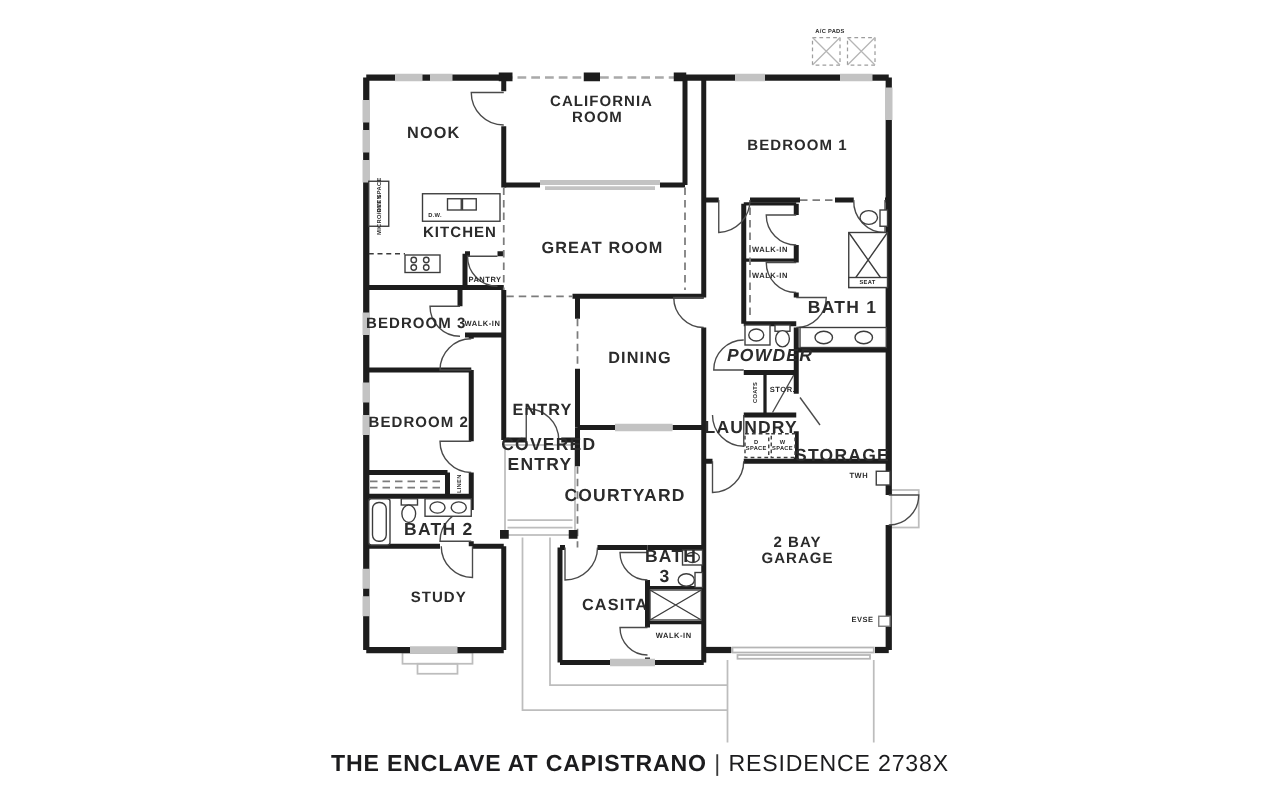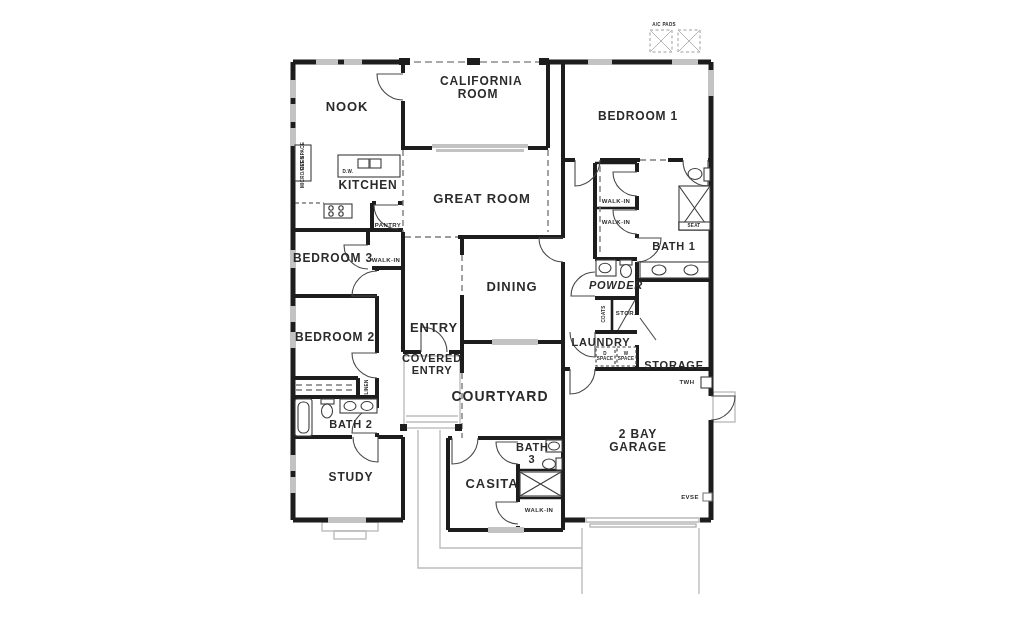--- a/index.html
+++ b/index.html
@@ -4,21 +4,21 @@
 <style>
   html,body{margin:0;padding:0;background:#ffffff;}
   .canvas{position:relative;width:1024px;height:632px;background:#ffffff;overflow:hidden;
           font-family:"Liberation Sans",sans-serif;color:#262626;}
   .plan-svg{position:absolute;left:0;top:0;width:1024px;height:632px;}
   .lbl{position:absolute;transform:translate(-50%,-50%);font-weight:700;letter-spacing:.07em;
        color:#2b2b2b;text-align:center;white-space:nowrap;line-height:1.12;}
   .lbl.wrap{white-space:normal;}
   .xl{font-size:13px;}
   .lg{font-size:12px;}
-  .md{font-size:11px;}
+  .md{font-size:14px;}
   .sm{font-size:6px;}
   .xs{font-size:4.6px;letter-spacing:.05em;}
   .vert{transform:translate(-50%,-50%) rotate(-90deg);}
   .title{position:absolute;left:512px;top:611px;transform:translate(-50%,-50%);
          font-size:18.5px;letter-spacing:.035em;color:#1c1c1e;white-space:nowrap;}
   .title .t1{font-weight:800;}
   .title .t2{font-weight:500;}
   .title .sep{font-weight:300;padding:0 6px;color:#3a3a3a;}
 </style>
 </head>
@@ -285,14 +285,17 @@
   <div class="lbl sm" style="left:687px;top:382px;">TWH</div>
   <div class="lbl xs vert" style="left:367px;top:387px;">LINEN</div>
   <div class="lbl md" style="left:339px;top:424px;padding-left:24px;">BATH 2</div>
   <div class="lbl lg" style="left:351px;top:478px;">STUDY</div>
   <div class="lbl xl" style="left:492px;top:484px;">CASITA</div>
   <div class="lbl md wrap" style="left:532px;top:453px;width:32px;text-align:center;">BATH 3</div>
   <div class="lbl sm" style="left:539px;top:510px;">WALK-IN</div>
   <div class="lbl lg wrap" style="left:638px;top:441px;width:66px;">2 BAY GARAGE</div>
   <div class="lbl sm" style="left:690px;top:497px;">EVSE</div>
 
+  <div class="title">
+    <span class="t1">THE ENCLAVE AT CAPISTRANO</span><span class="sep">|</span><span class="t2">RESIDENCE 2738X</span>
+  </div>
 
 </div>
 
 </body></html>

